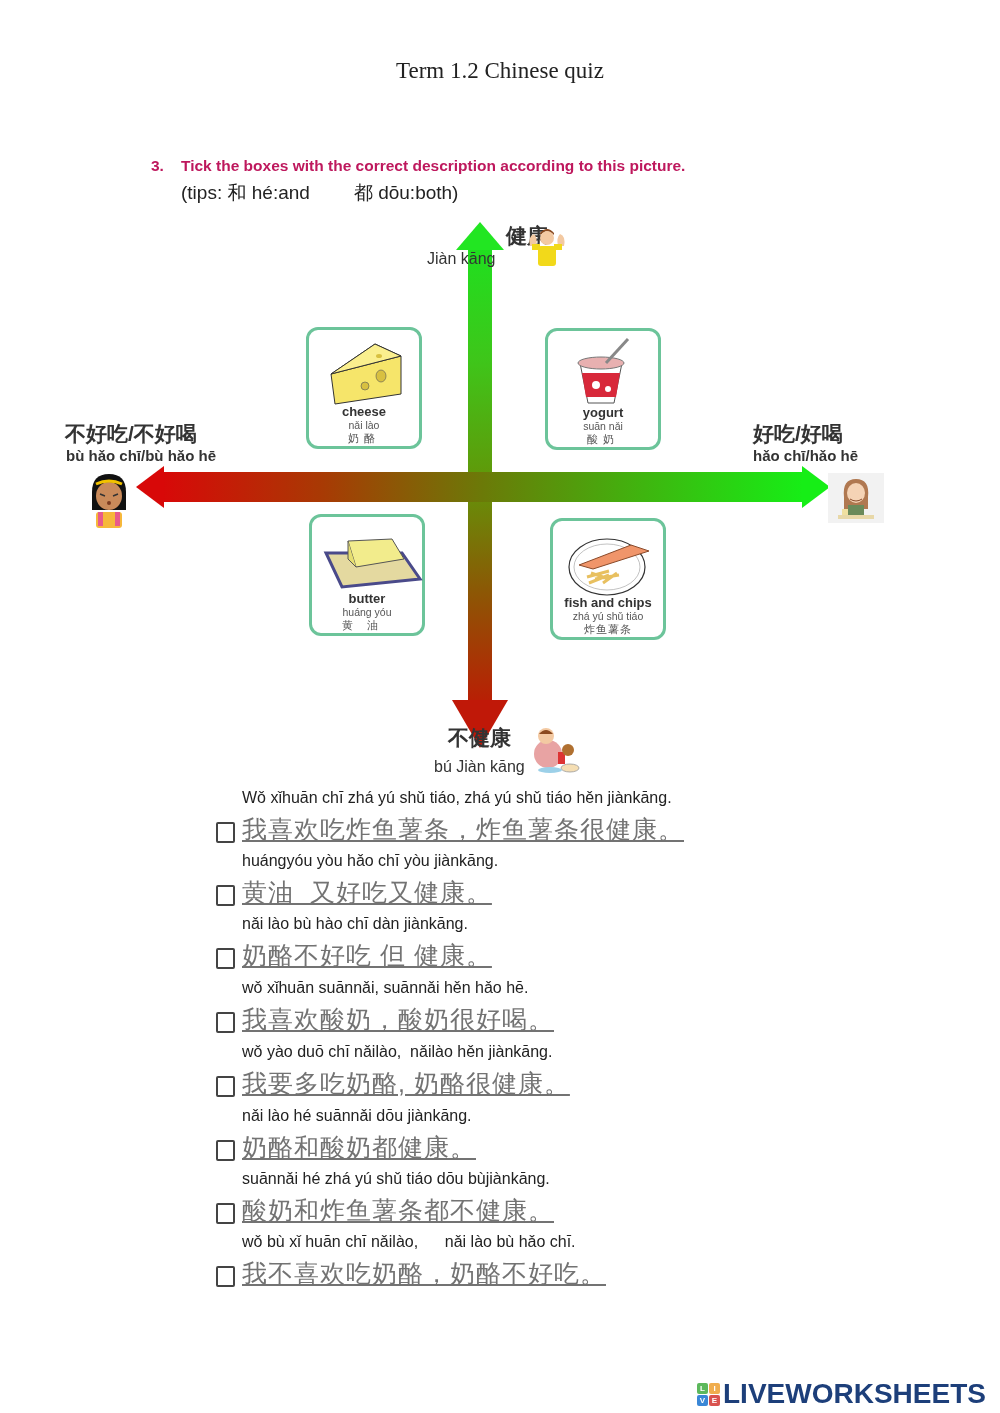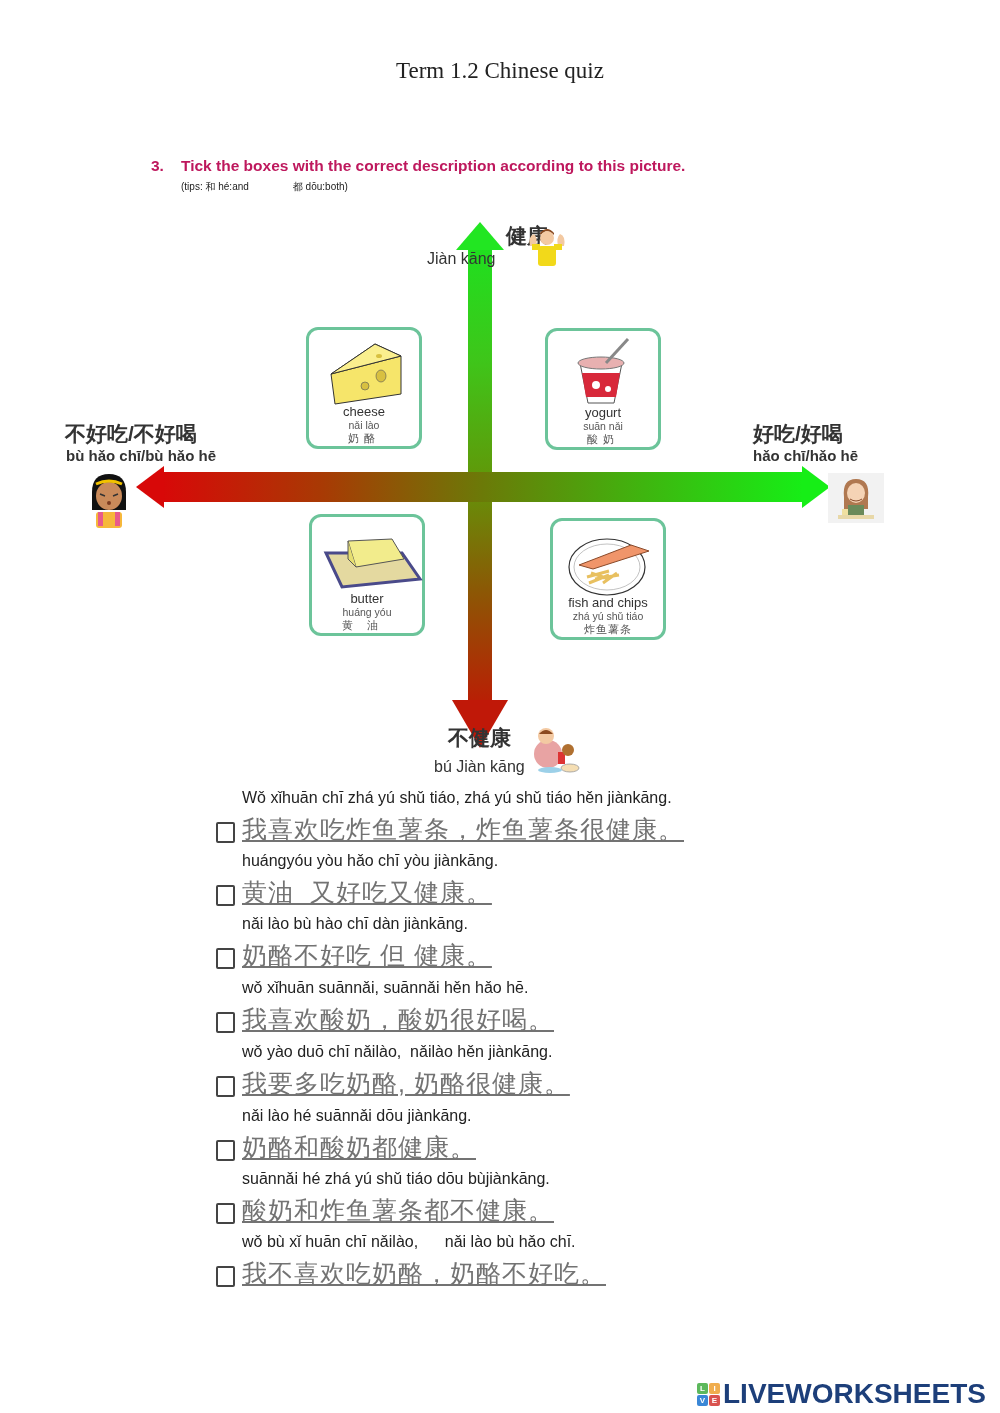--- a/index.html
+++ b/index.html
@@ -9,21 +9,21 @@
     font-family: "Liberation Sans", "DejaVu Sans", sans-serif;
   }
   .abs { position: absolute; }
   .title {
     left: 0; width: 1000px; top: 58px; text-align: center;
     font-family: "Liberation Serif", "DejaVu Serif", serif;
     font-size: 23px; color: #222;
   }
   .q-instr { left: 151px; top: 157px; font-size: 15.5px; font-weight: bold; color: #be185d; }
   .q-instr .num { display: inline-block; width: 30px; }
-  .q-tips { left: 181px; top: 180px; font-size: 10px; color: #222; }
+  .q-tips { left: 181px; top: 180px; font-size: 19px; color: #222; }
   .q-tips .gap { display: inline-block; width: 44px; }
 
   
   .v-shaft {
     left: 468px; top: 246px; width: 24px; height: 454px;
     background: linear-gradient(to bottom, #1fe01f 0%, #3ec61a 25%, #5f9a0a 50%, #8a5a05 75%, #b82005 100%);
   }
   .v-head-up {
     left: 456px; top: 222px; width: 0; height: 0;
     border-left: 24px solid transparent; border-right: 24px solid transparent;
@@ -52,21 +52,21 @@
   .axis-label { font-weight: bold; color: #333; font-size: 21px; }
   .axis-pinyin { color: #333; font-size: 15px; font-weight: bold; }
   .axis-pinyin.light { font-weight: normal; }
 
   
   .card {
     width: 110px; height: 116px; border: 3px solid #6cc49a; border-radius: 12px;
     background: #fff; text-align: center;
   }
   .card .pic { position: absolute; left: 0; right: 0; top: 6px; height: 70px; }
-  .card .en { position: absolute; left: 0; right: 0; top: 74px; font-size: 13px; font-weight: normal; color: #333; }
+  .card .en { position: absolute; left: 0; right: 0; top: 74px; font-size: 13px; font-weight: bold; color: #333; }
   .card .py { position: absolute; left: 0; right: 0; top: 89px; font-size: 10.5px; color: #555; }
   .card .zh { position: absolute; left: 0; right: 0; top: 101px; font-size: 11px; color: #555; letter-spacing: 5px; }
 
   .avatar { width: 46px; height: 56px; }
 
   
   .qrow { left: 214px; }
   .qrow .py { position: absolute; left: 28px; top: 0; font-size: 16px; color: #222; white-space: pre; }
   .qrow .cb {
     position: absolute; left: 2px; top: 33px; width: 15px; height: 17px;

